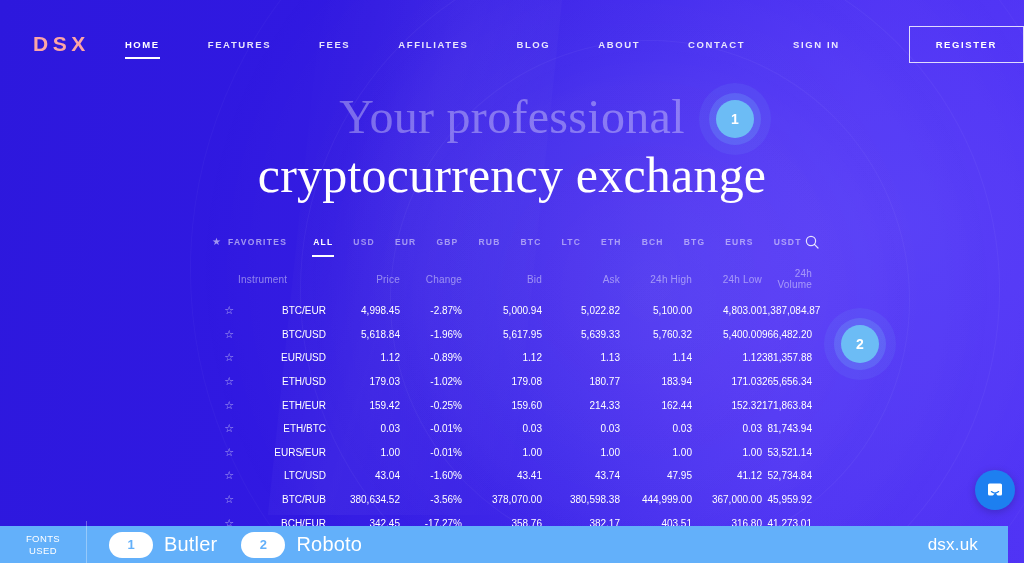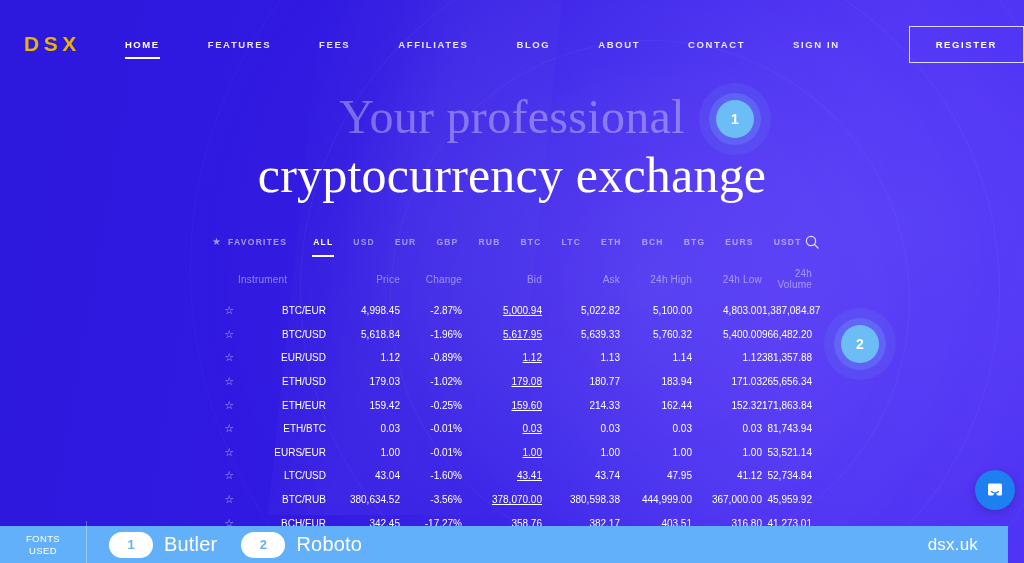--- a/index.html
+++ b/index.html
@@ -33,22 +33,22 @@
     transform:skewX(-6deg);
     pointer-events:none;
   }
 
   
   .header {
     position:absolute; top:0; left:0; right:0; height:88px;
     display:flex; align-items:center;
   }
   .logo {
-    margin-left:24px;
-    color:#eab308;
+    margin-left:33px;
+    color:#fca5a5;
     font-size:21px; font-weight:bold; letter-spacing:4.5px;
   }
   .nav {
     margin-left:auto; margin-right:26px;
     display:flex; align-items:center; gap:6px;
   }
   .nav-item {
     position:relative;
     color:rgba(255,255,255,0.88);
     font-size:9.5px; font-weight:bold; letter-spacing:1.6px;
@@ -171,21 +171,21 @@
     font-size:10px;
     padding:6.3px 0;
     text-align:right;
     color:#ffffff;
     white-space:nowrap;
   }
   td.cell-star { text-align:left; padding-left:2px; }
   td.cell-star .star-o { color:rgba(255,255,255,0.58); font-size:11px; line-height:1; }
   td.cell-instrument { text-align:left; padding-left:4px; color:#ffffff; }
   td.cell-change { color:#f0577f; }
-  td.cell-bid { color:#a9b4f7;text-decoration:underline; }
+  td.cell-bid { color:#a9b4f7; }
   td.cell-ask { color:#e8628d; }
 
   
   .chat-widget {
     position:absolute; left:975px; top:470px;
     width:40px; height:40px; border-radius:50%;
     background:#1d7ff0;
     display:flex; align-items:center; justify-content:center;
     cursor:pointer;
     box-shadow:0 2px 8px rgba(0,0,0,0.20);

